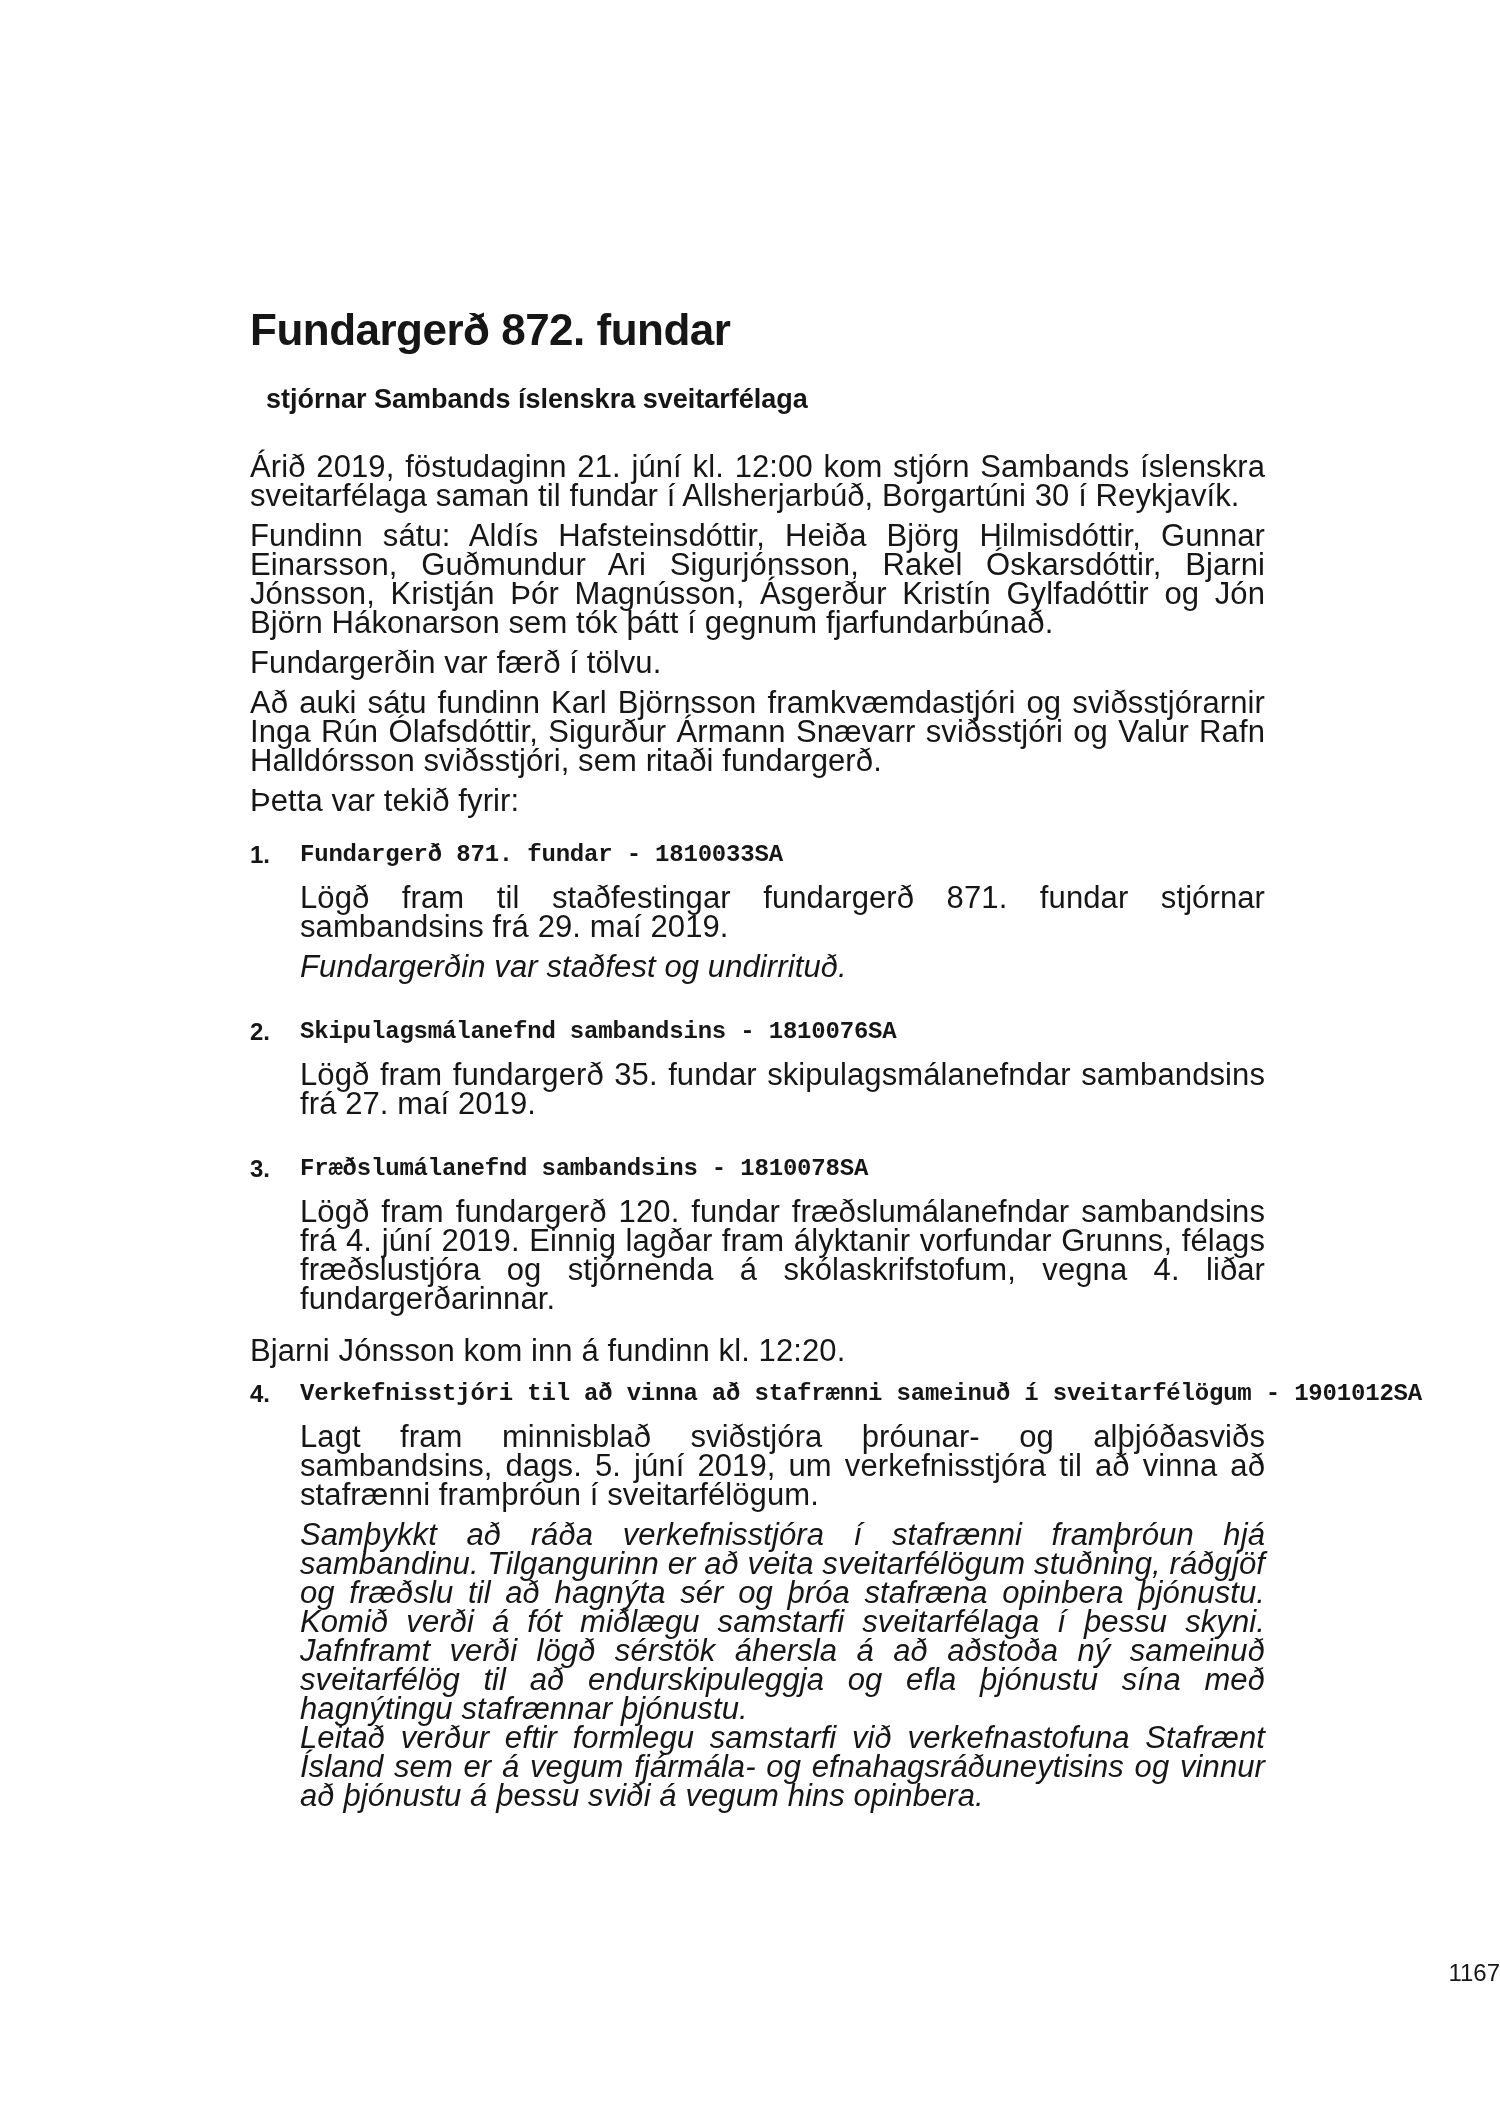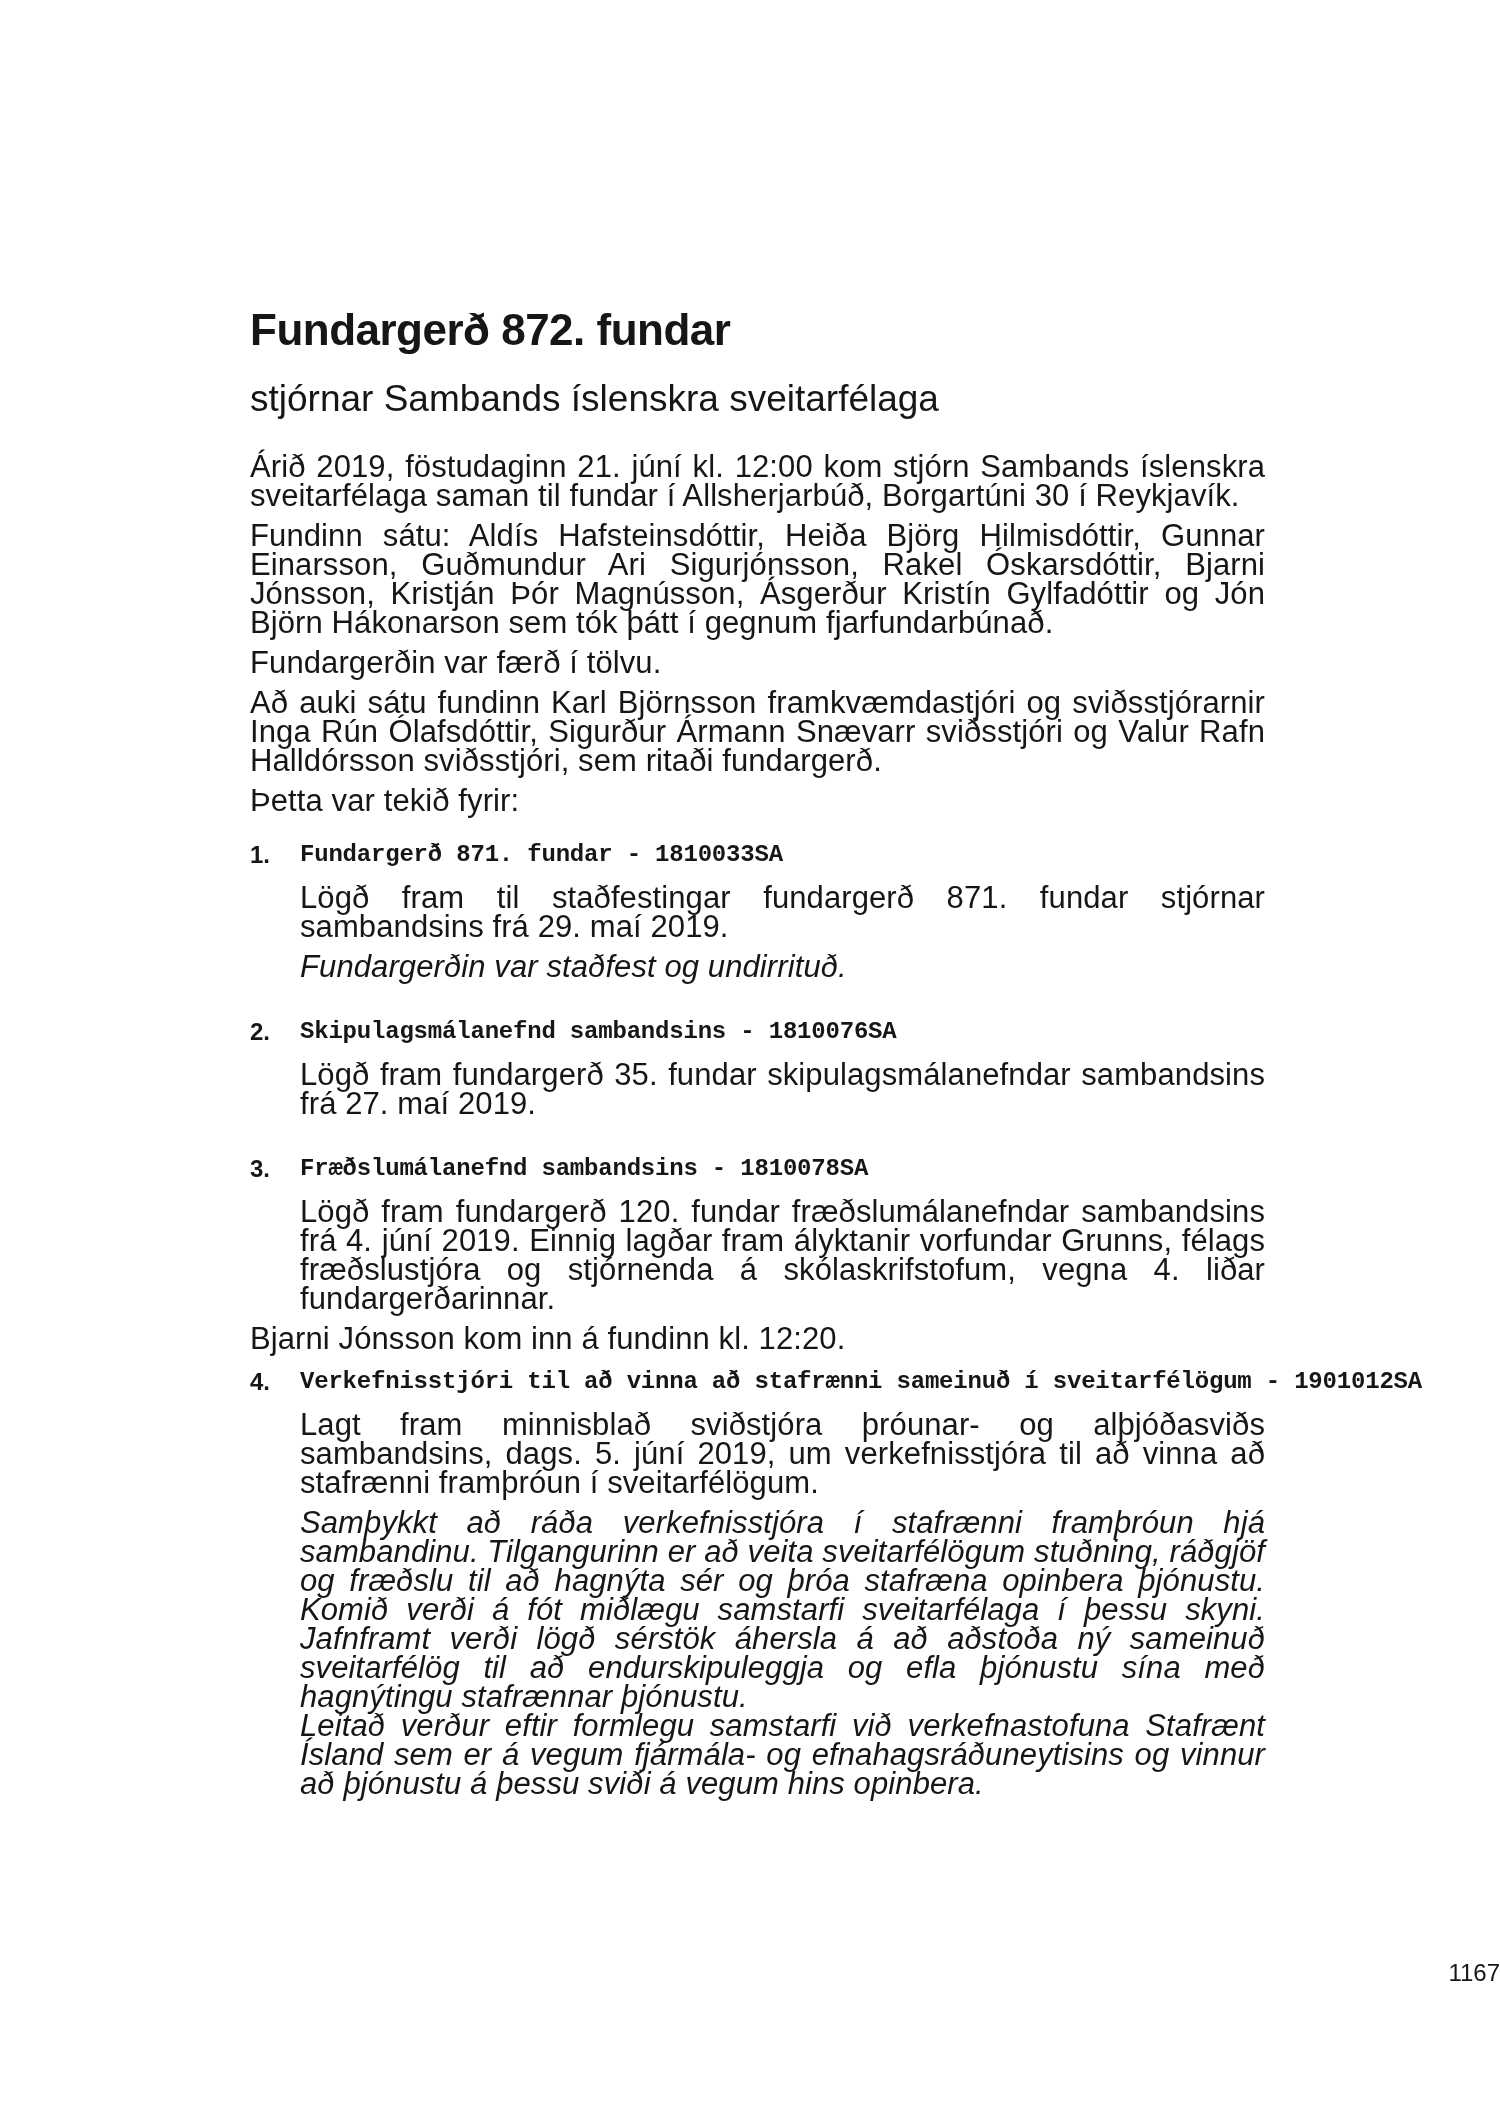--- a/index.html
+++ b/index.html
@@ -19,40 +19,40 @@
     overflow: hidden;
   }
   .doc-title {
     font-size: 44px;
     line-height: 48px;
     font-weight: 700;
     letter-spacing: -0.5px;
     margin: 0 0 28px 0;
   }
   .doc-subtitle {
-    font-size: 37px;
+    font-size: 27px;
     line-height: 34px;
-    font-weight: 400;
-    margin: 0 0 36px 0;
+    font-weight: 700;
+    margin: 0 0 36px 16px;
   }
   .body-p {
     font-size: 31px;
     line-height: 29px;
     letter-spacing: 0.1px;
     margin: 0 0 11px 0;
     text-align: justify;
   }
   .italic {
     font-style: italic;
   }
   .tight {
     margin-bottom: 0;
   }
   .note {
-    margin-top: 0;
+    margin-top: 12px;
   }
   .item {
     display: flex;
     margin-top: 22px;
   }
   .item.compact {
     margin-top: 8px;
   }
   .item .num {
     flex: 0 0 50px;

